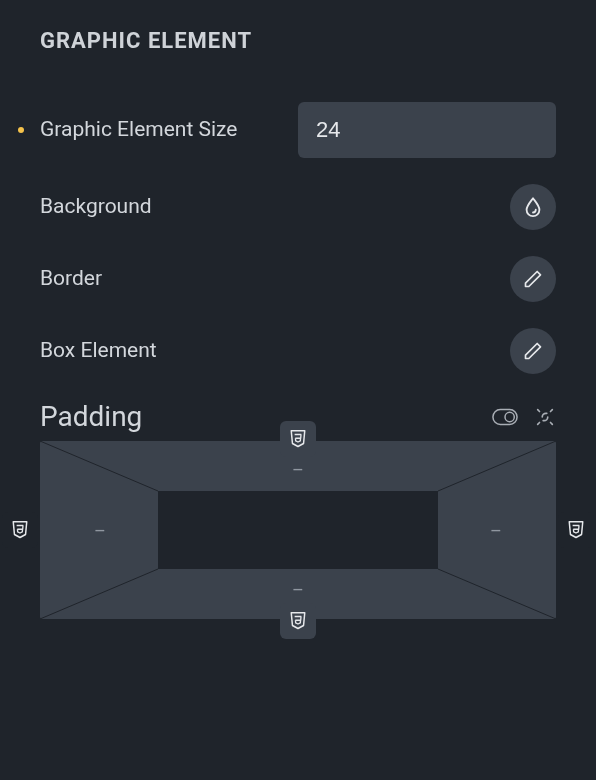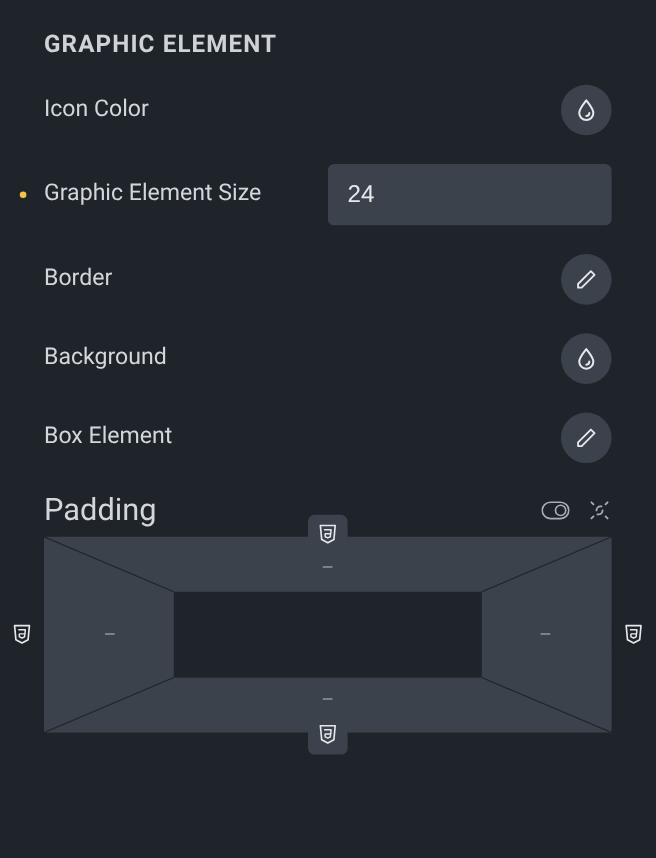--- a/index.html
+++ b/index.html
@@ -13,21 +13,21 @@
     position: relative;
   }
   .panel {
     padding: 28px 40px 0 40px;
   }
   .section-title {
     font-size: 22px;
     font-weight: 700;
     letter-spacing: 1px;
     color: #cfd3d8;
-    margin-bottom: 24px;
+    margin-bottom: 49px;
   }
   .row {
     display: flex;
     align-items: center;
     justify-content: space-between;
     min-height: 46px;
     margin-bottom: 26px;
     position: relative;
   }
   .row .label {
@@ -155,59 +155,48 @@
   .sb-right  { right: -38px; top: 50%; transform: translateY(-50%); }
 
   svg { display: block; }
 </style>
 </head>
 <body>
 
 <div class="panel">
   <h2 class="section-title">GRAPHIC ELEMENT</h2>
 
-  <div class="row">
-    <div class="label">Icon Color</div>
-    <div class="circle-btn">
-      <span>
-        <svg width="22" height="22" viewBox="0 0 24 24" fill="none" stroke="currentColor" stroke-width="2" stroke-linecap="round" stroke-linejoin="round">
-            <path d="M12 2.5c3 4 7 8.5 7 12.5a7 7 0 0 1-14 0c0-4 4-8.5 7-12.5z"></path>
-            <path d="M12 18a3 3 0 0 0 3-3"></path>
-          </svg>
-      </span>
-    </div>
-  </div>
 
   <div class="row">
     <span class="dot"></span>
     <div class="label">Graphic Element Size</div>
     <div class="input-wrap">
       <input class="num-input" type="text" value="24" style="">
 
     </div>
   </div>
 
   <div class="row">
-    <div class="label">Border</div>
-    <div class="circle-btn">
-      <span>
-        <svg width="20" height="20" viewBox="0 0 24 24" fill="none" stroke="currentColor" stroke-width="2" stroke-linecap="round" stroke-linejoin="round">
-            <path d="M17 3l4 4L7 21H3v-4L17 3z"></path>
-          </svg>
-      </span>
-    </div>
-  </div>
-
-  <div class="row">
     <div class="label">Background</div>
     <div class="circle-btn">
       <span>
         <svg width="22" height="22" viewBox="0 0 24 24" fill="none" stroke="currentColor" stroke-width="2" stroke-linecap="round" stroke-linejoin="round">
             <path d="M12 2.5c3 4 7 8.5 7 12.5a7 7 0 0 1-14 0c0-4 4-8.5 7-12.5z"></path>
             <path d="M12 18a3 3 0 0 0 3-3"></path>
+          </svg>
+      </span>
+    </div>
+  </div>
+
+  <div class="row">
+    <div class="label">Border</div>
+    <div class="circle-btn">
+      <span>
+        <svg width="20" height="20" viewBox="0 0 24 24" fill="none" stroke="currentColor" stroke-width="2" stroke-linecap="round" stroke-linejoin="round">
+            <path d="M17 3l4 4L7 21H3v-4L17 3z"></path>
           </svg>
       </span>
     </div>
   </div>
 
   <div class="row">
     <div class="label">Box Element</div>
     <div class="circle-btn">
       <span>
         <svg width="20" height="20" viewBox="0 0 24 24" fill="none" stroke="currentColor" stroke-width="2" stroke-linecap="round" stroke-linejoin="round">

